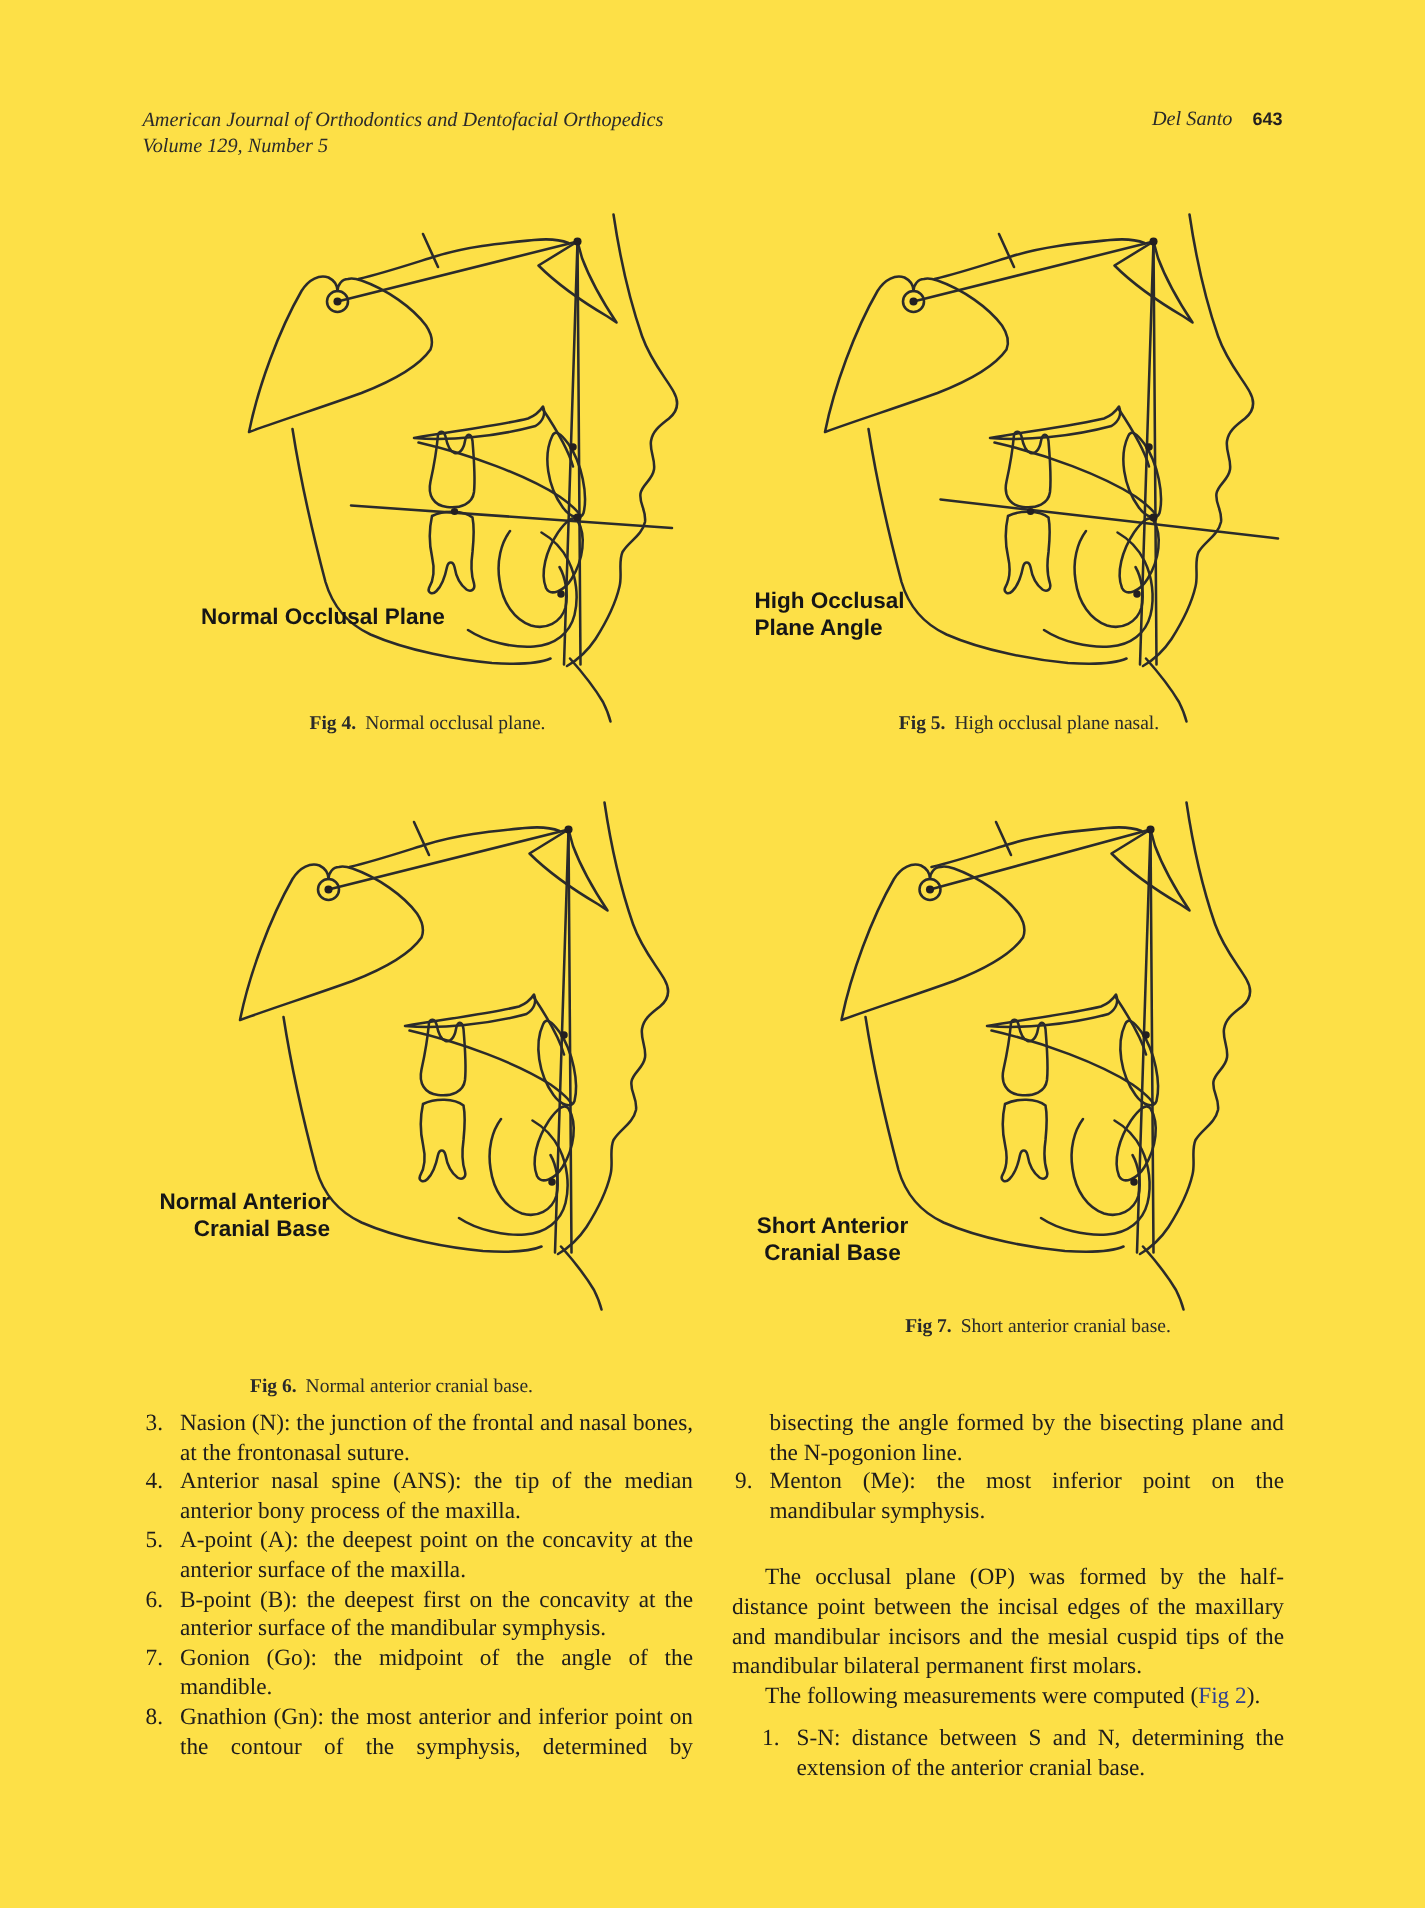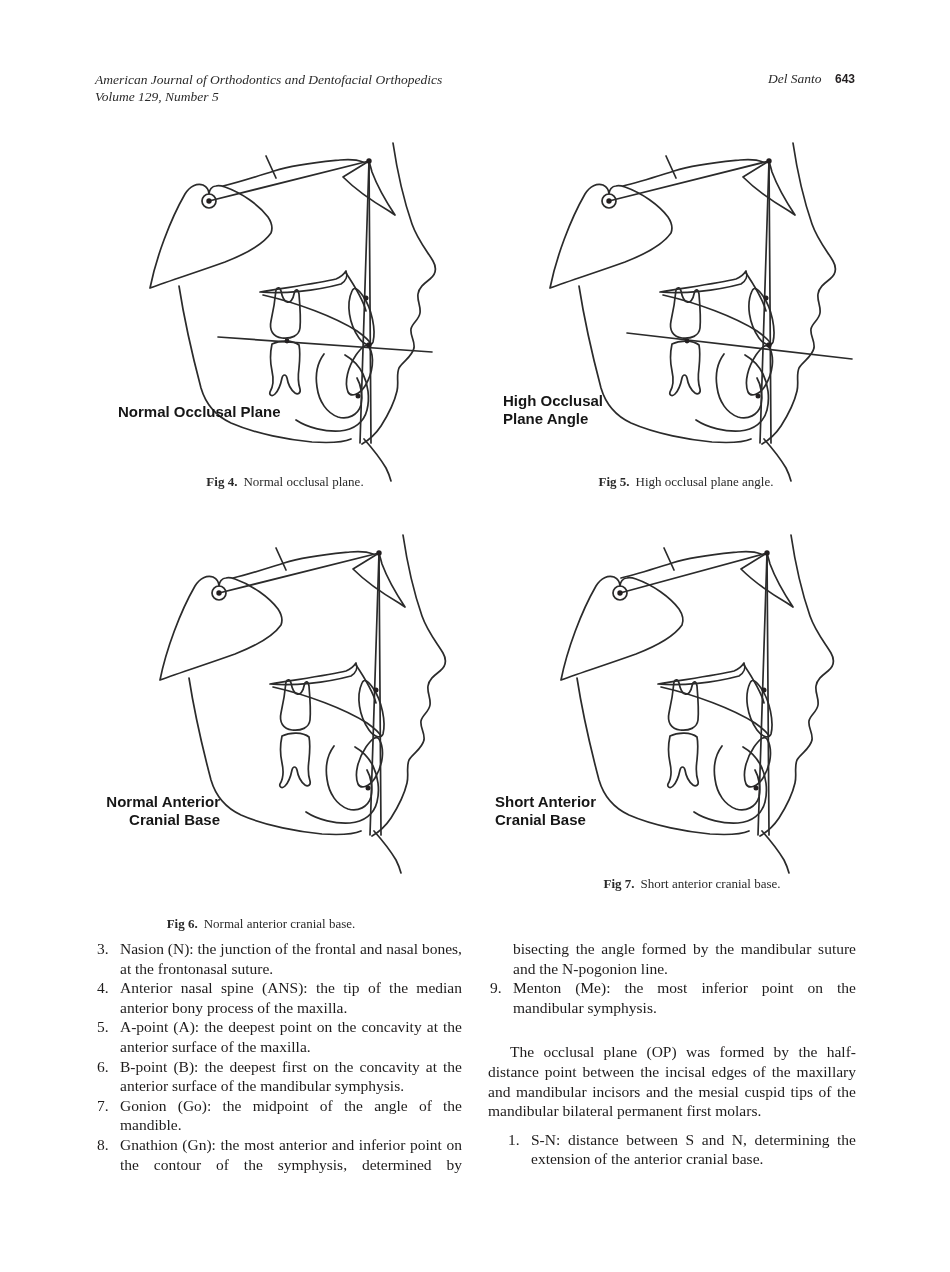--- a/index.html
+++ b/index.html
@@ -1,16 +1,16 @@
 <!DOCTYPE html>
 <html><head>
 <meta charset="utf-8">
 <style>
   html,body{margin:0;padding:0;background:#888;}
-  .page{position:relative;width:950px;height:1272px;background:#ffffff;margin:0 auto;
+  .page{position:relative;width:950px;height:1272px;background:#fde047;margin:0 auto;
         font-family:"Liberation Serif", serif;color:#231f20;overflow:hidden;}
   
   .hdr-left{position:absolute;left:95px;top:71px;font-style:italic;font-size:13.5px;line-height:17px;color:#2a2a2a;}
   .hdr-right{position:absolute;right:95px;top:71px;font-size:13.5px;white-space:nowrap;}
   .hdr-right .author{font-style:italic;color:#2a2a2a;}
   .hdr-right .pageno{font-family:"Liberation Sans",sans-serif;font-weight:bold;font-size:12px;margin-left:10px;}
   
   .fig{position:absolute;}
   .fig svg{display:block;}
   .tr path{fill:none;stroke:#2b2b2b;stroke-width:1.7;stroke-linecap:round;stroke-linejoin:round;}
@@ -41,21 +41,21 @@
 
   <div class="hdr-left">
     <div>American Journal of Orthodontics and Dentofacial Orthopedics</div>
     <div>Volume 129, Number 5</div>
   </div>
   <div class="hdr-right">
     <span class="author">Del Santo</span>
     <span class="pageno">643</span>
   </div>
 
-  <div class="fig" style="left:100px;top:140px;width:400px;height:345px">
+  <div class="fig" style="left:116px;top:140px;width:400px;height:345px">
       <svg width="400" height="345" viewBox="0 0 400 345">
         <g class="tr">
           <g transform="translate(0,0)">
             <path d="M50,148 C56,118 70,80 85,54 C90,46 97,43 103,45 C107,47 109,50 109,54 C109,50 112,46 116,46 C119,45 122,46 125,47 C142,53 159,65 168,77 C172,83 173,88 171,93 C162,106 143,115 125,122 C100,131 72,140 50,148 Z"></path>
             <circle class="cup" cx="109" cy="61" r="7"></circle>
           </g>
           <path d="M123,46 C140,42 158,36 174,31 C196,24 220,22 240,20 C250,19 258,20 263,22"></path>
           <path d="M166,16 L176,38"></path>
           <path d="M269,21 L243,37 C255,49 272,61 289,71 L295,75 C287,63 278,48 272,32 Z"></path>
           <path d="M293,3 C297,30 303,58 312,84 C318,101 328,112 333,121 C337,128 336,134 330,139 C325,143 319,147 318,154 C317,161 321,166 320,173 C319,180 312,183 311,189 C310,196 315,200 314,208 C312,217 303,221 299,228 C296,235 299,243 297,251 C294,264 288,275 281,286 C275,295 269,300 262,304"></path>
@@ -177,28 +177,28 @@
           <path d="M269,207 C275,217 273,233 265,246 C260,254 251,258 248,252 C244,242 248,227 256,215 C261,208 266,203 269,207 Z"></path>
           <path d="M269,21 L260,303"></path>
           <path d="M269,21 L271,303"></path>
           <path d="M122,61 L269,21"></path>
         </g>
         <circle class="dot" cx="269" cy="21" r="2.7"></circle>
         <circle class="dot" cx="122" cy="61" r="2.7"></circle>
         <circle class="dot" cx="266" cy="158" r="2.5"></circle>
         <circle class="dot" cx="258" cy="256" r="2.5"></circle>
       </svg>
-      <div class="fig-label" style="left: -3px; top: 261px; width: 120px; text-align: left;"><span>Short Anterior</span><br><span>Cranial Base</span></div>
+      <div class="fig-label" style="left: -3px; top: 277px; width: 120px; text-align: center;"><span>Short Anterior</span><br><span>Cranial Base</span></div>
     </div>
 
   <div class="caption" style="left:95px;top:474px;width:380px;">
     <b>Fig 4.</b><span>Normal occlusal plane.</span>
   </div>
   <div class="caption" style="left:496px;top:474px;width:380px;">
-    <b>Fig 5.</b><span>High occlusal plane angle.</span>
+    <b>Fig 5.</b><span>High occlusal plane nasal.</span>
   </div>
   <div class="caption" style="left:71px;top:876px;width:380px;margin-top:40px;">
     <b>Fig 6.</b><span>Normal anterior cranial base.</span>
   </div>
   <div class="caption" style="left:502px;top:876px;width:380px;">
     <b>Fig 7.</b><span>Short anterior cranial base.</span>
   </div>
 
   <section class="col" style="left:95px;top:939px;width:367px;">
     <div>
@@ -223,28 +223,29 @@
           <div class="li-text">Gonion (Go): the midpoint of the angle of the mandible.</div>
         </div>
         <div class="li">
           <span class="num">8.</span>
           <div class="li-text stretch-last">Gnathion (Gn): the most anterior and inferior point on the contour of the symphysis, determined by</div>
         </div>
       </div>
   </section>
 
   <section class="col" style="left:488px;top:939px;width:368px;">
-    <div class="cont">bisecting the angle formed by the mandibular suture and the N-pogonion line.</div>
+    <div class="cont">bisecting the angle formed by the bisecting plane and the N-pogonion line.</div>
     <div>
         <div class="li">
           <span class="num">9.</span>
           <div class="li-text">Menton (Me): the most inferior point on the mandibular symphysis.</div>
         </div>
       </div>
     <p class="para para1">The occlusal plane (OP) was formed by the half-distance point between the incisal edges of the maxillary and mandibular incisors and the mesial cuspid tips of the mandibular bilateral permanent first molars.</p>
+    <p class="para"><span>The following measurements were computed (</span><a class="figlink">Fig 2</a><span>).</span></p>
     <div class="list2">
         <div class="li">
           <span class="num">1.</span>
           <div class="li-text">S-N: distance between S and N, determining the extension of the anterior cranial base.</div>
         </div>
       </div>
   </section>
 
 </div>
 

